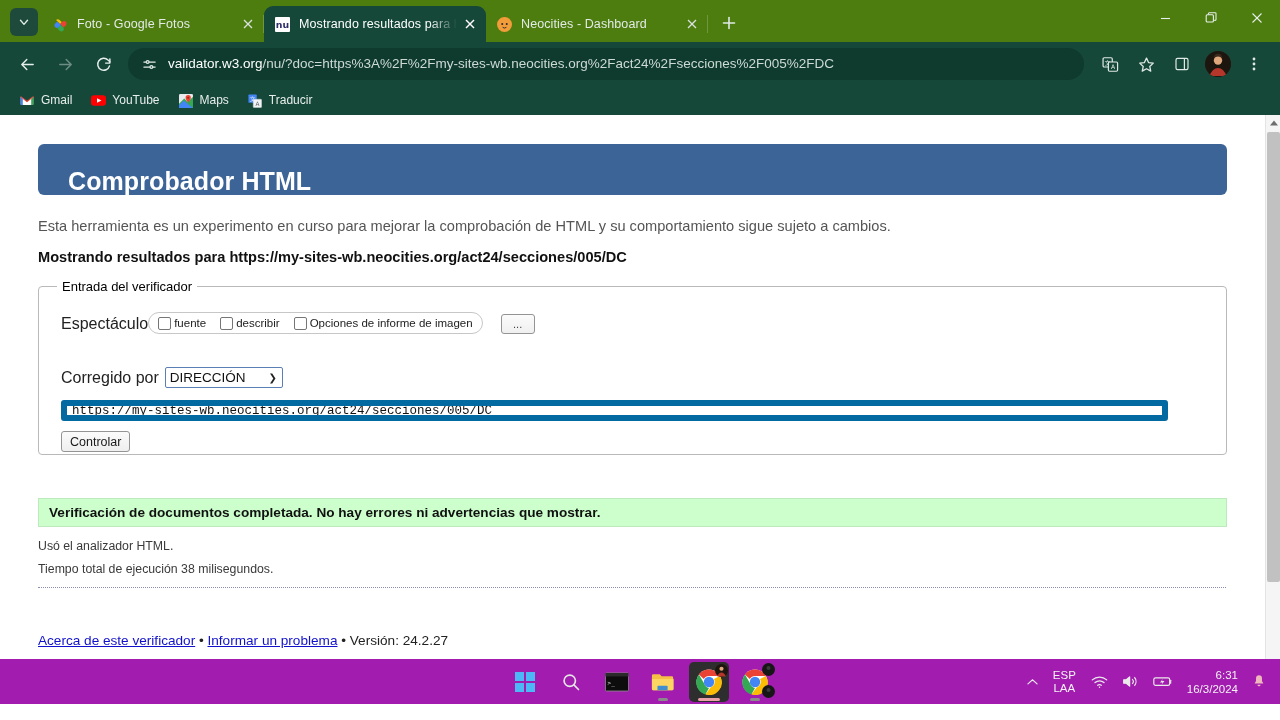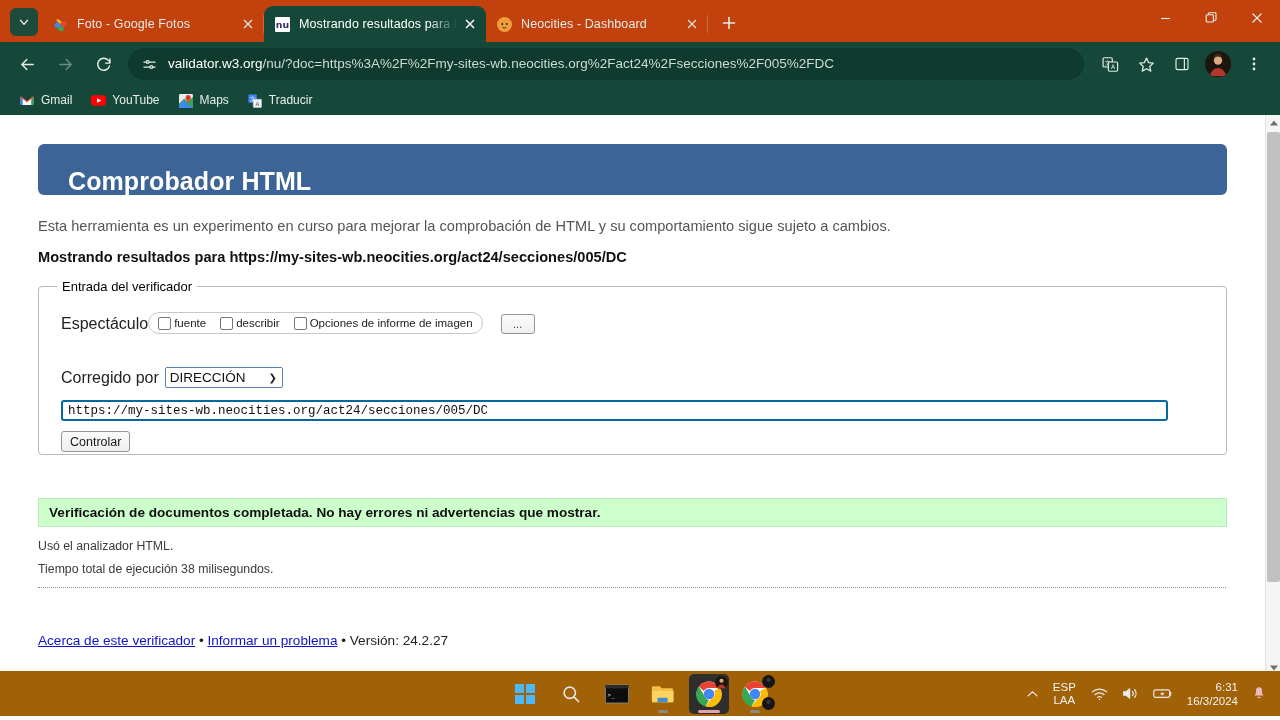--- a/index.html
+++ b/index.html
@@ -7,21 +7,21 @@
     margin: 0; padding: 0;
     width: 1280px; height: 720px;
     overflow: hidden;
     font-family: "Liberation Sans", sans-serif;
     background: #ffffff;
   }
   #app { position: relative; width: 1280px; height: 720px; overflow: hidden; }
 
   
   .browser-chrome {
-    background: #c2410c;
+    background: #4d7c0f;
     height: 127px;
     position: relative;
   }
   
   .tabstrip {
     height: 42px;
     display: flex;
     align-items: flex-end;
     padding-left: 6px;
     position: relative;
@@ -304,21 +304,21 @@
     pointer-events:none;
     font-size: 10px; color:#222;
     line-height:1;
   }
   .url-input {
     display:block;
     margin-top: 12px;
     margin-left: 10px;
     width: 1107px;
     height: 21px;
-    border: 2px solid #0369a1;
+    border: 6px solid #0369a1;
     border-radius: 3px;
     background:#fff;
     font-family: "Liberation Mono", monospace;
     font-size: 12.5px;
     color: #111;
     padding: 0 5px;
     line-height: 19px;
   }
   .check-btn {
     margin-top: 10px;
@@ -391,23 +391,23 @@
     left: 1px; width: 13px;
     top: 17px; height: 450px;
     background: #c1c1c1;
     border-radius: 2px;
     cursor:pointer;
   }
 
   
   .taskbar {
     position:absolute;
-    bottom:4px; left:0;
+    bottom:16px; left:0;
     width: 1280px; height: 45px;
-    background: #a16207;
+    background: #a21caf;
     display:flex; align-items:center;
   }
   .tb-center {
     position:absolute;
     left:50%; transform: translateX(-50%);
     display:flex; align-items:center;
     gap: 6px;
     height: 45px;
   }
   .tb-app {

